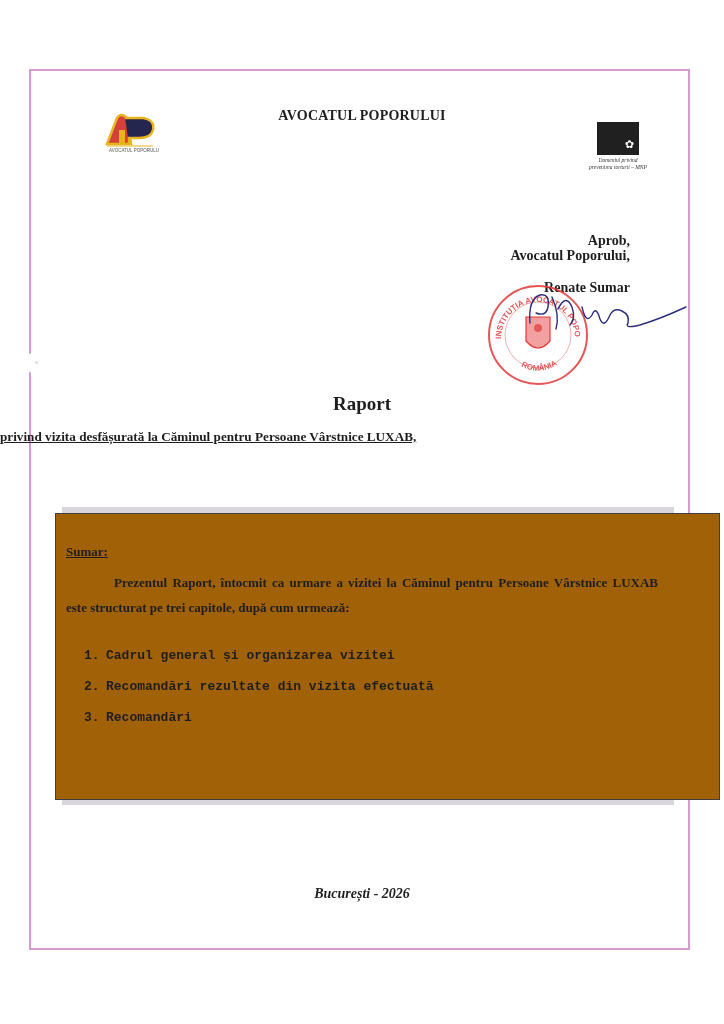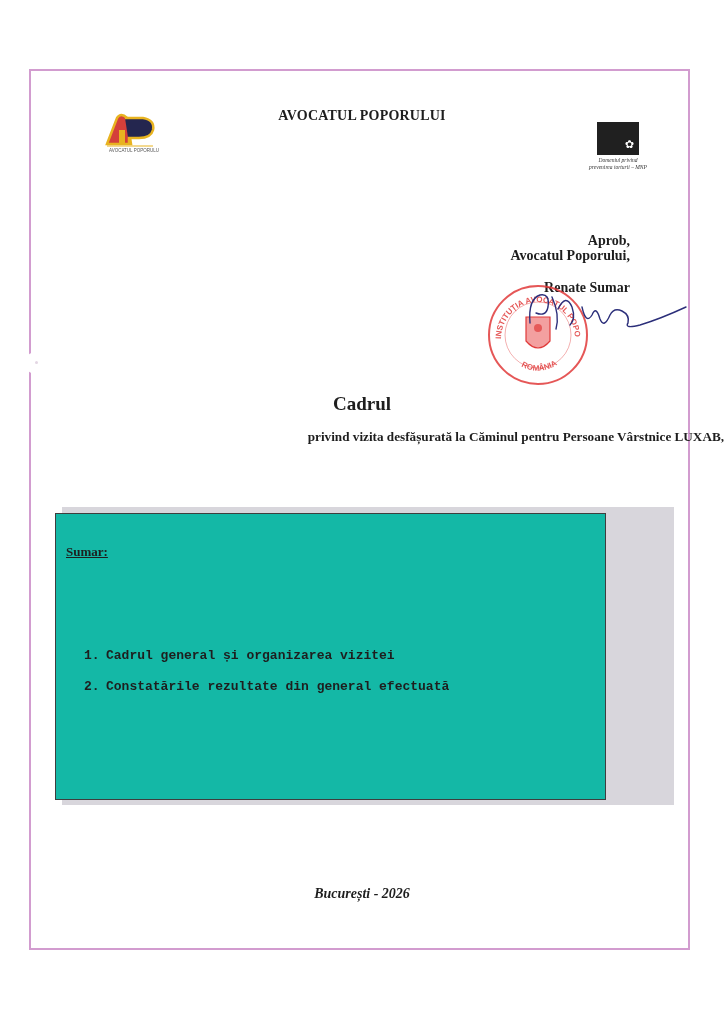--- a/index.html
+++ b/index.html
@@ -41,29 +41,29 @@
     .approve .name { position: absolute; right: 60px; top: 47px; white-space: nowrap; }
     .approve .l1 { position: absolute; right: 60px; top: 0; }
     .approve .l2 { position: absolute; right: 60px; top: 15px; white-space: nowrap; text-align: right; }
     .stamp { position: absolute; left: 485px; top: 283px; width: 106px; height: 104px; }
     .signature { position: absolute; left: 500px; top: 285px; width: 190px; height: 60px; }
     .report-title {
       position: absolute; left: 0; width: 724px; top: 393px; text-align: center;
       font-weight: bold; font-size: 19px;
     }
     .report-subtitle {
-      position: absolute; left: 0; width: 724px; top: 424px; text-align: right;
-      font-weight: bold; font-size: 13.2px; line-height: 26px;
+      position: absolute; left: 0; width: 724px; top: 424px; text-align: left;
+      font-weight: bold; font-size: 13.2px; line-height: 26px; text-decoration: underline;
     }
     .summary-shadow {
       position: absolute; left: 62px; top: 507px; width: 612px; height: 298px; background: #d8d6dc;
     }
     .summary-box {
-      position: absolute; left: 55px; top: 513px; width: 551px; height: 287px;
-      border: 1.5px solid #3e3e3e; background: #14b8a6; box-sizing: border-box;
+      position: absolute; left: 55px; top: 513px; width: 665px; height: 287px;
+      border: 1.5px solid #3e3e3e; background: #a16207; box-sizing: border-box;
     }
     .summary-label {
       position: absolute; left: 10px; top: 30px; font-weight: bold; font-size: 13px; text-decoration: underline;
     }
     .summary-text {
       position: absolute; left: 10px; top: 56px; width: 592px; font-weight: bold; font-size: 13px;
       line-height: 25px; text-align: justify; text-indent: 48px;
     }
     .summary-list { position: absolute; left: 28px; top: 133px; margin: 0; padding: 0; list-style: none; }
     .summary-list li {
@@ -121,31 +121,35 @@
     <textPath href="#stampArcBottom" startOffset="28%">ROMÂNIA</textPath>
   </text>
   <path d="M41 34 L65 34 L65 58 Q53 72 41 58 Z" fill="#f3a0a0" stroke="#e03a3a" stroke-width="1.2"></path>
   <circle cx="53" cy="45" r="4" fill="#e03a3a" opacity="0.7"></circle>
 </svg>
 
 <svg class="signature" viewBox="0 0 190 60">
   <path d="M30 38 Q28 14 40 10 Q50 8 48 22 Q46 32 36 28 M52 12 Q60 30 56 44 M58 24 Q66 8 72 22 Q76 34 70 40 M82 22 Q86 40 92 30 Q96 20 100 34 Q104 44 110 30 Q114 22 122 26 Q130 30 128 38 Q124 44 140 40 Q160 34 186 22" fill="none" stroke="#2c2f7a" stroke-width="1.4" stroke-linecap="round"></path>
 </svg>
 
-<div class="report-title">Cadrul</div>
+<div class="report-title">Raport</div>
 <div class="report-subtitle">
   <div>privind vizita desfășurată la Căminul pentru Persoane Vârstnice LUXAB,</div>
 </div>
 
 <div class="summary-shadow"></div>
 <div class="summary-box">
   <div class="summary-label">Sumar:</div>
+  <div class="summary-text">Prezentul Raport, întocmit ca urmare a vizitei la Căminul pentru Persoane Vârstnice LUXAB este structurat pe trei capitole, după cum urmează:</div>
   <ul class="summary-list">
     <li>
       <span class="num">1.</span><span>Cadrul general și organizarea vizitei</span>
     </li>
     <li>
-      <span class="num">2.</span><span>Constatările rezultate din general efectuată</span>
+      <span class="num">2.</span><span>Recomandări rezultate din vizita efectuată</span>
+    </li>
+    <li>
+      <span class="num">3.</span><span>Recomandări</span>
     </li>
   </ul>
 </div>
 
 <div class="footer-place">București - 2026</div>
 
 </body></html>

